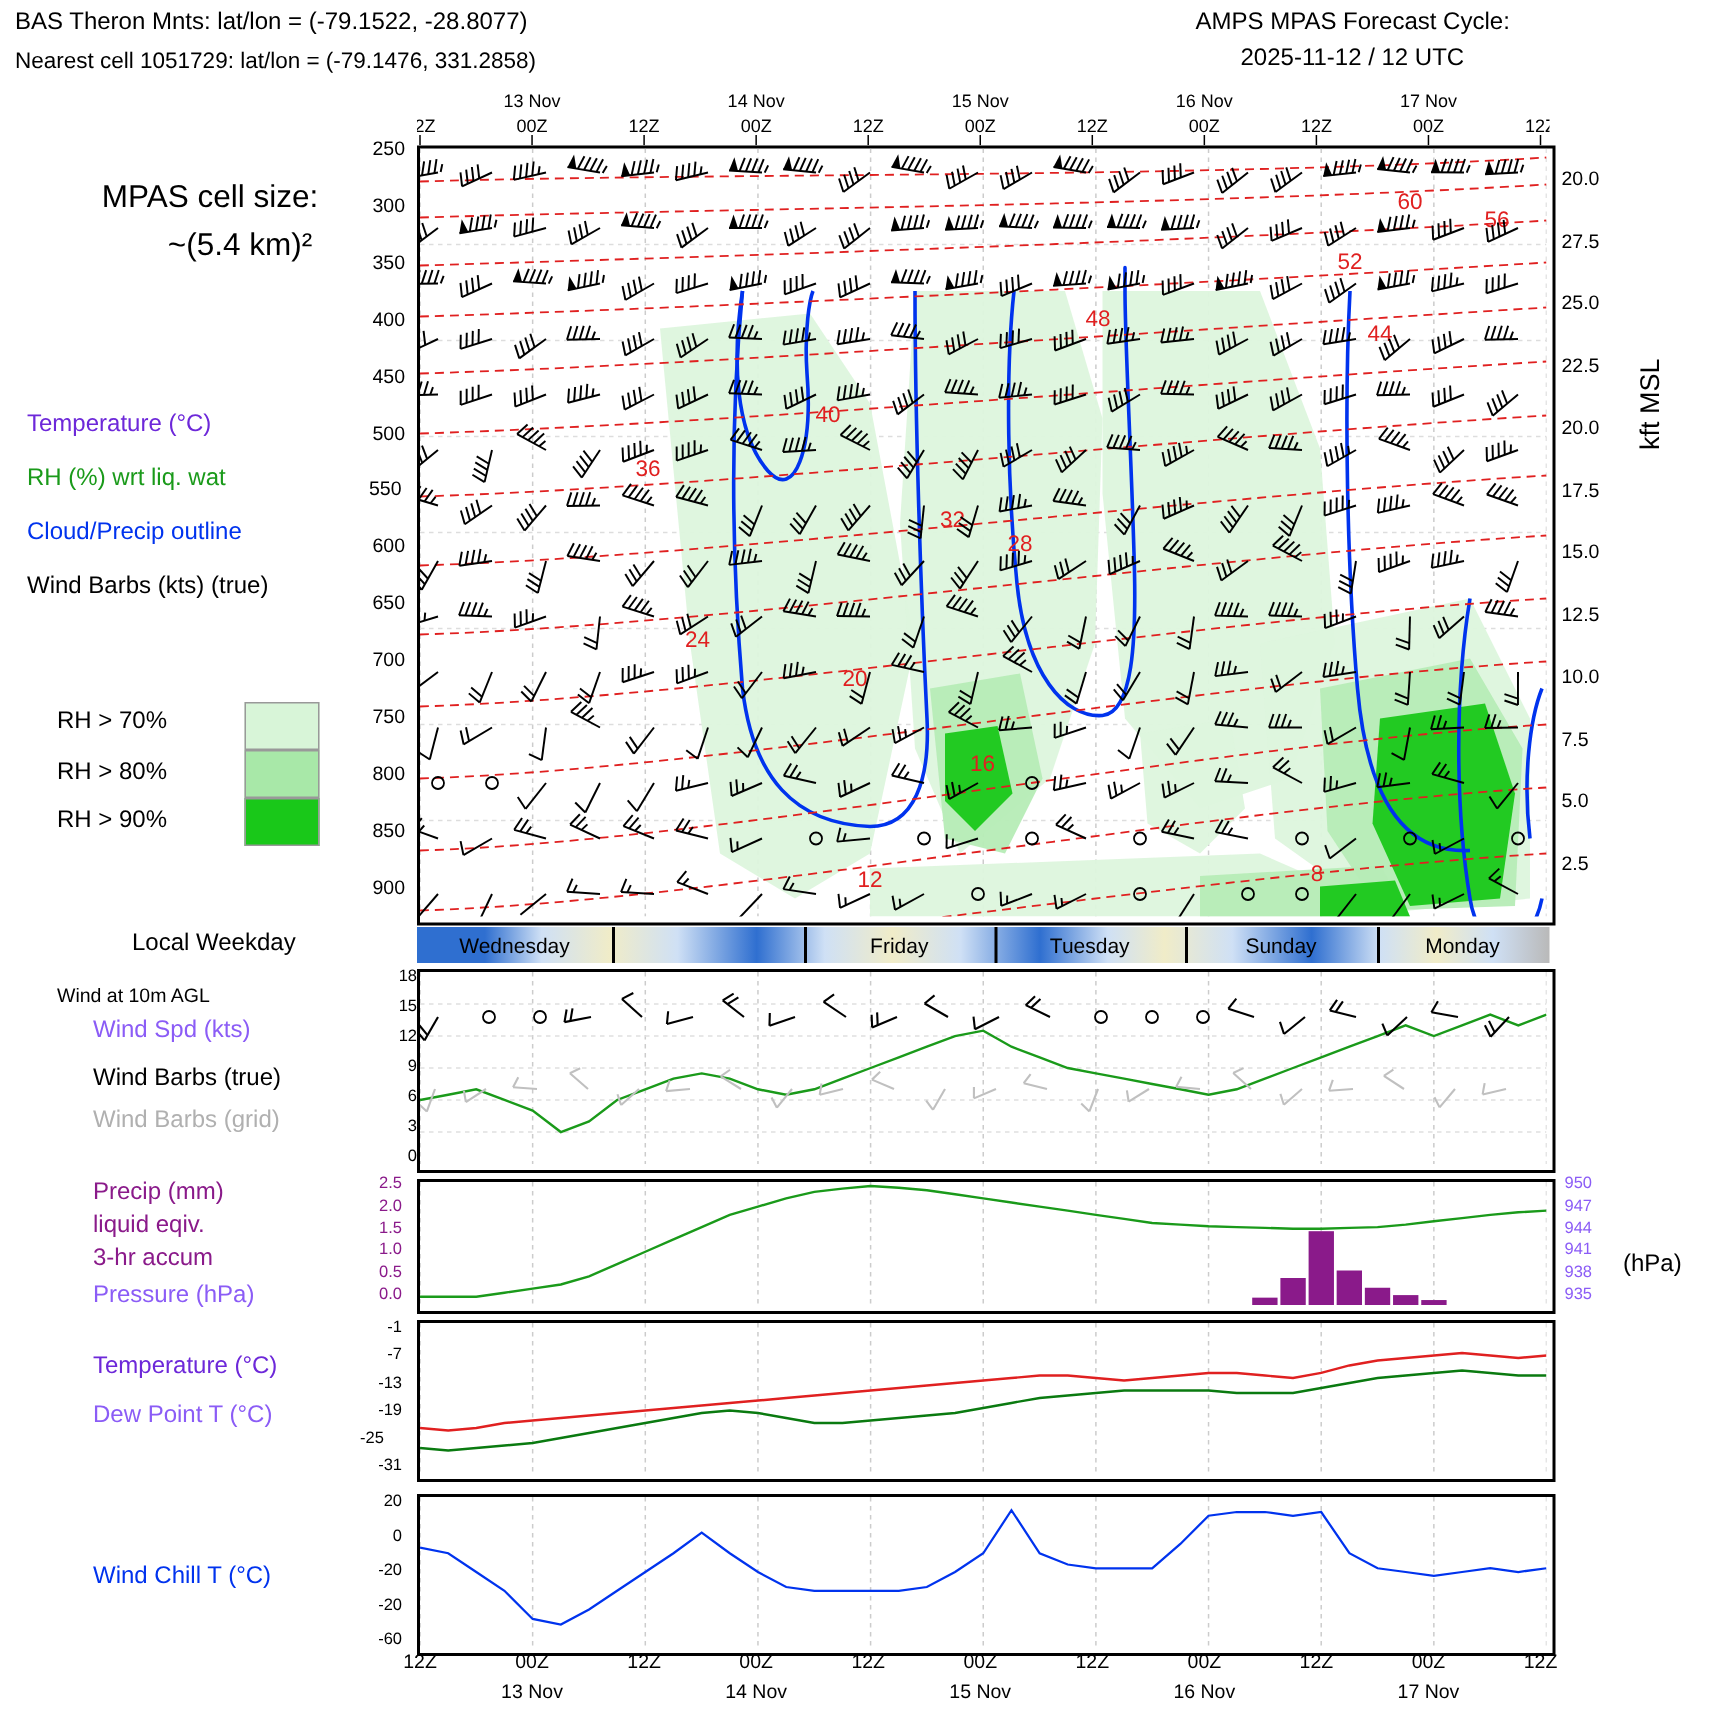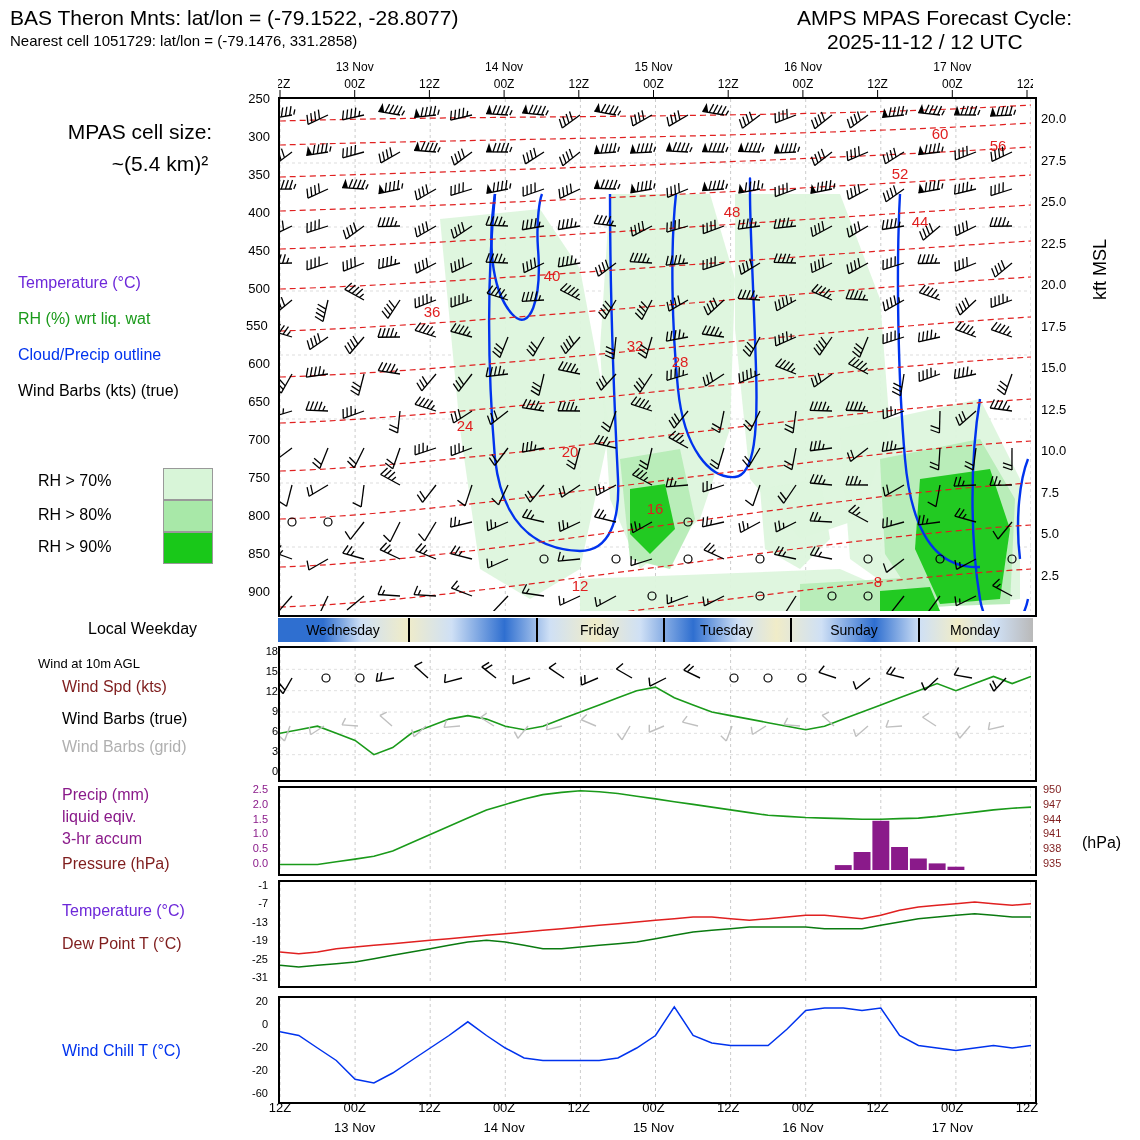--- a/index.html
+++ b/index.html
@@ -2,28 +2,28 @@
 <html><head>
 <meta charset="utf-8">
 <style>
   html,body{margin:0;padding:0;}
   body{
     width:1140px;height:1140px;background:#ffffff;
     font-family:"Liberation Sans", sans-serif;
     color:#000;position:relative;overflow:hidden;
   }
   .abs{position:absolute;}
-  .ttl{font-size:21px;}
+  .ttl{font-size:16px;}
   .sub{font-size:15px;}
   .lbl{font-size:16px;}
   .sm{font-size:13px;}
   .xs{font-size:11px;}
   .red{color:#6d28d9;}
   .green{color:#1a9a1a;}
-  .dgreen{color:#7f1d1d;}
+  .dgreen{color:#8b5cf6;}
   .blue{color:#0033ee;}
   .purple{color:#8a1a8a;}
   .grey{color:#b0b0b0;}
 
   
   #mainPanel{left:278px;top:97px;width:755px;height:516px;border:2px solid #000;background:#fff;overflow:hidden;}
   #wsPanel{left:278px;top:646px;width:755px;height:132px;border:2px solid #000;background:#fff;overflow:hidden;}
   #prPanel{left:278px;top:786px;width:755px;height:86px;border:2px solid #000;background:#fff;overflow:hidden;}
   #tpPanel{left:278px;top:880px;width:755px;height:104px;border:2px solid #000;background:#fff;overflow:hidden;}
   #wcPanel{left:278px;top:996px;width:755px;height:104px;border:2px solid #000;background:#fff;overflow:hidden;}
@@ -2379,21 +2379,21 @@
       <line x1="751" y1="0" x2="751" y2="100" stroke="#cccccc" stroke-width="1" stroke-dasharray="3,3"></line>
       <path d="M0.0,70.0 L18.8,71.7 L37.5,70.0 L56.3,66.7 L75.1,65.0 L93.9,63.3 L112.7,61.7 L131.4,60.0 L150.2,58.3 L169.0,56.7 L187.8,55.0 L206.5,53.3 L225.3,51.7 L244.1,50.0 L262.9,48.3 L281.6,46.7 L300.4,45.0 L319.2,43.3 L337.9,41.7 L356.7,40.0 L375.5,38.3 L394.3,36.7 L413.1,35.0 L431.8,35.0 L450.6,36.7 L469.4,38.3 L488.1,36.7 L506.9,35.0 L525.7,33.3 L544.5,33.3 L563.3,35.0 L582.0,36.7 L600.8,33.3 L619.6,28.3 L638.4,25.0 L657.1,23.3 L675.9,21.7 L694.7,20.0 L713.5,21.7 L732.2,23.3 L751.0,21.7 " fill="none" stroke="#e02020" stroke-width="1.6"></path>
       <path d="M0.0,83.3 L18.8,85.0 L37.5,83.3 L56.3,81.7 L75.1,80.0 L93.9,76.7 L112.7,73.3 L131.4,70.0 L150.2,66.7 L169.0,63.3 L187.8,60.0 L206.5,58.3 L225.3,60.0 L244.1,63.3 L262.9,66.7 L281.6,66.7 L300.4,65.0 L319.2,63.3 L337.9,61.7 L356.7,60.0 L375.5,56.7 L394.3,53.3 L413.1,50.0 L431.8,48.3 L450.6,46.7 L469.4,45.0 L488.1,45.0 L506.9,45.0 L525.7,45.0 L544.5,46.7 L563.3,46.7 L582.0,46.7 L600.8,43.3 L619.6,40.0 L638.4,36.7 L657.1,35.0 L675.9,33.3 L694.7,31.7 L713.5,33.3 L732.2,35.0 L751.0,35.0 " fill="none" stroke="#0a7a10" stroke-width="1.6"></path>
     </svg>
   </div>
 <div class="abs" id="tpAxis" style="left:228px;top:880px;width:46px;height:104px;">
     <div class="abs xs" style="top: -1px; left: 0px; width: 40px; text-align: right;">-1</div>
     <div class="abs xs" style="top: 17.4px; left: 0px; width: 40px; text-align: right;">-7</div>
     <div class="abs xs" style="top: 35.8px; left: 0px; width: 40px; text-align: right;">-13</div>
     <div class="abs xs" style="top: 54.2px; left: 0px; width: 40px; text-align: right;">-19</div>
-    <div class="abs xs" style="top: 72.6px; left: 0px; width: 40px; text-align: right;">-25</div>
+    <div class="abs xs" style="top: 72.6px; left: 0px; width: 40px; text-align: center;">-25</div>
     <div class="abs xs" style="top: 91px; left: 0px; width: 40px; text-align: right;">-31</div>
   </div>
 
 <div class="abs lbl blue" style="left:62px;top:1042px;">Wind Chill T (°C)</div>
 <div class="abs" id="wcPanel">
     <svg id="wcSvg" width="751" height="100">
       <line x1="0" y1="0" x2="0" y2="100" stroke="#cccccc" stroke-width="1" stroke-dasharray="3,3"></line>
       <line x1="75.1" y1="0" x2="75.1" y2="100" stroke="#cccccc" stroke-width="1" stroke-dasharray="3,3"></line>
       <line x1="150.2" y1="0" x2="150.2" y2="100" stroke="#cccccc" stroke-width="1" stroke-dasharray="3,3"></line>
       <line x1="225.3" y1="0" x2="225.3" y2="100" stroke="#cccccc" stroke-width="1" stroke-dasharray="3,3"></line>

